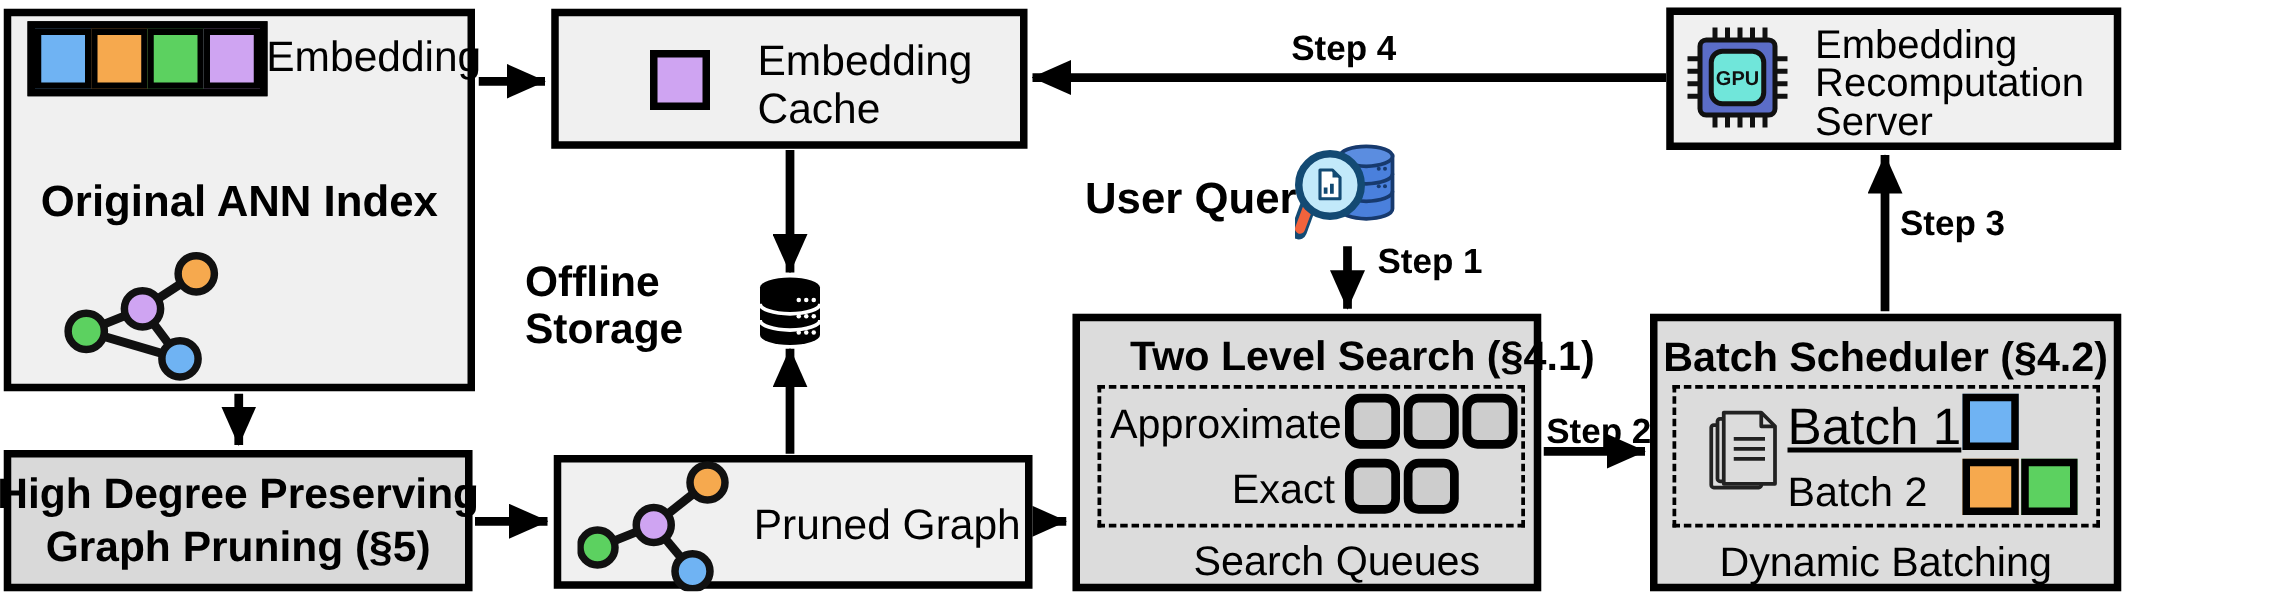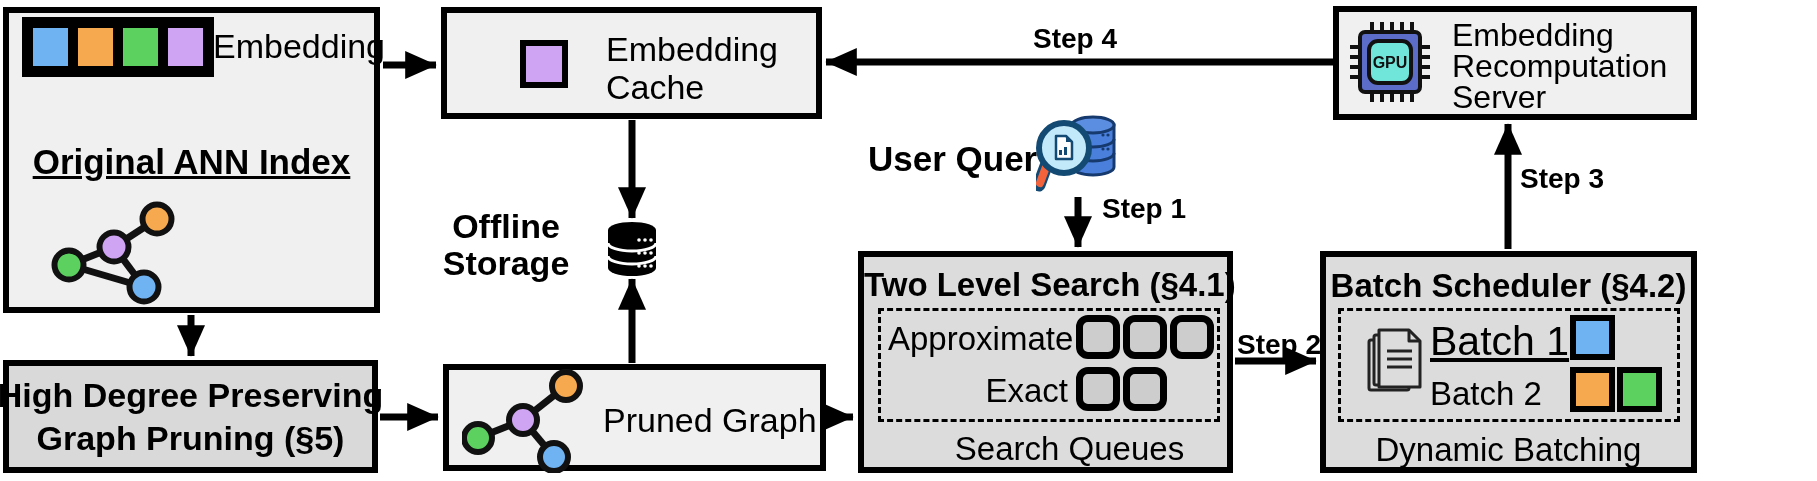--- a/index.html
+++ b/index.html
@@ -46,21 +46,21 @@
 </svg>
 
 <div class="box bg-light" style="left:3px;top:7px;width:377px;height:306px;z-index:1">
   <div class="emb-strip" style="left:13px;top:4px;">
     <div class="emb-sq" style="background:#6fb3f3"></div>
     <div class="emb-sq" style="background:#f6a94e"></div>
     <div class="emb-sq" style="background:#5cd160"></div>
     <div class="emb-sq" style="background:#cfa4f2"></div>
   </div>
   <div class="lbl" style="left:204px;top:13px;font-size:34px;">Embedding</div>
-  <div class="lbl ctr b" style="top:128px;font-size:35px;text-decoration:underline;">Original ANN Index</div>
+  <div class="lbl ctr b" style="top:128px;font-size:35px;">Original ANN Index</div>
   <svg style="position:absolute;left:41px;top:186px" width="130" height="110" viewBox="0 0 130 110">
     <g stroke="#111" stroke-width="7">
       <line x1="19" y1="66" x2="64" y2="48"></line>
       <line x1="64" y1="48" x2="107" y2="20"></line>
       <line x1="64" y1="48" x2="94" y2="88"></line>
       <line x1="19" y1="66" x2="94" y2="88"></line>
     </g>
     <g stroke="#111" stroke-width="6">
       <circle cx="107" cy="20" r="14.5" fill="#f6a94e"></circle>
       <circle cx="64" cy="48" r="14.5" fill="#cfa4f2"></circle>
@@ -76,21 +76,21 @@
 </div>
 
 <div class="box bg-light" style="left:441px;top:7px;width:381px;height:112px;z-index:1">
   <div style="position:absolute;left:73px;top:27px;width:36px;height:36px;border:6px solid #000;background:#cfa4f2;"></div>
   <div class="lbl" style="left:159px;top:17px;font-size:34px;line-height:38px;">
     <div>Embedding</div>
     <div>Cache</div>
   </div>
 </div>
 
-<div class="lbl b" style="left:420px;top:208px;width:172px;text-align:center;font-size:34px;line-height:37px;z-index:1">
+<div class="lbl b" style="left:420px;top:208px;width:172px;text-align:left;font-size:34px;line-height:37px;z-index:1">
   <div>Offline</div>
   <div>Storage</div>
 </div>
 <svg style="position:absolute;left:606px;top:221px;z-index:1" width="52" height="56" viewBox="0 0 52 56">
   <ellipse cx="26" cy="9" rx="24" ry="8" fill="#000"></ellipse>
   <path d="M2,9 v38 a24,8 0 0 0 48,0 v-38 z" fill="#000"></path>
   <path d="M2,22 a24,8 0 0 0 48,0" fill="none" stroke="#fff" stroke-width="3"></path>
   <path d="M2,35 a24,8 0 0 0 48,0" fill="none" stroke="#fff" stroke-width="3"></path>
   <g fill="#fff">
     <circle cx="33" cy="19" r="1.8"></circle>
@@ -138,21 +138,21 @@
   <line x1="10" y1="55" x2="4" y2="71" stroke="#f2633c" stroke-width="8" stroke-linecap="round"></line>
   <circle cx="28" cy="36" r="25" fill="#c2e9fa" stroke="#134a73" stroke-width="6"></circle>
   <path d="M20,24 h10 l6,6 v17 h-16 z" fill="#fff" stroke="#134a73" stroke-width="2.5" stroke-linejoin="round"></path>
   <path d="M30,24 v6 h6 z" fill="#134a73"></path>
   <rect x="23" y="38" width="3" height="5" fill="#134a73"></rect>
   <rect x="28" y="35" width="3" height="8" fill="#134a73"></rect>
 </svg>
 <div class="lbl b" style="left:1102px;top:192px;font-size:28px;z-index:1">Step 1</div>
 
 <div class="box bg-gray2" style="left:858px;top:251px;width:375px;height:222px;z-index:1">
-  <div class="lbl ctr b" style="top:8px;font-size:33px;">Two Level Search (§4.1)</div>
+  <div class="lbl ctr b" style="top:8px;font-size:33px;padding-left:40px;">Two Level Search (§4.1)</div>
   <div class="dashed" style="left:14px;top:51px;width:342px;height:114px;"></div>
   <div class="lbl" style="left:24px;top:60px;width:180px;text-align:right;font-size:33px;line-height:44px;">Approximate</div>
   <div class="qrow" style="left:212px;top:58px;">
     <div class="qsq"></div>
     <div class="qsq"></div>
     <div class="qsq"></div>
   </div>
   <div class="lbl" style="left:24px;top:112px;width:180px;text-align:right;font-size:33px;line-height:44px;">Exact</div>
   <div class="qrow" style="left:212px;top:110px;">
     <div class="qsq"></div>

